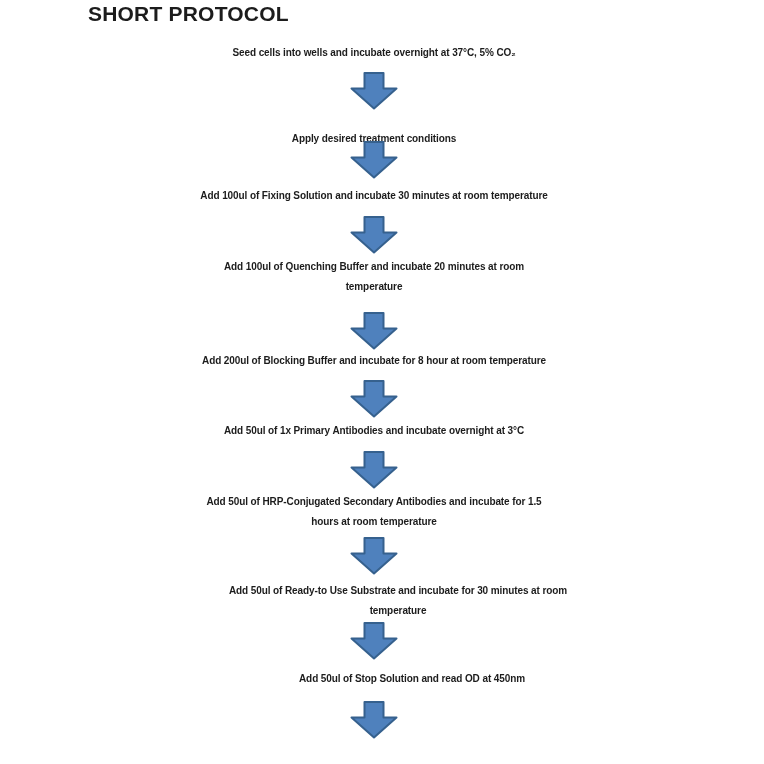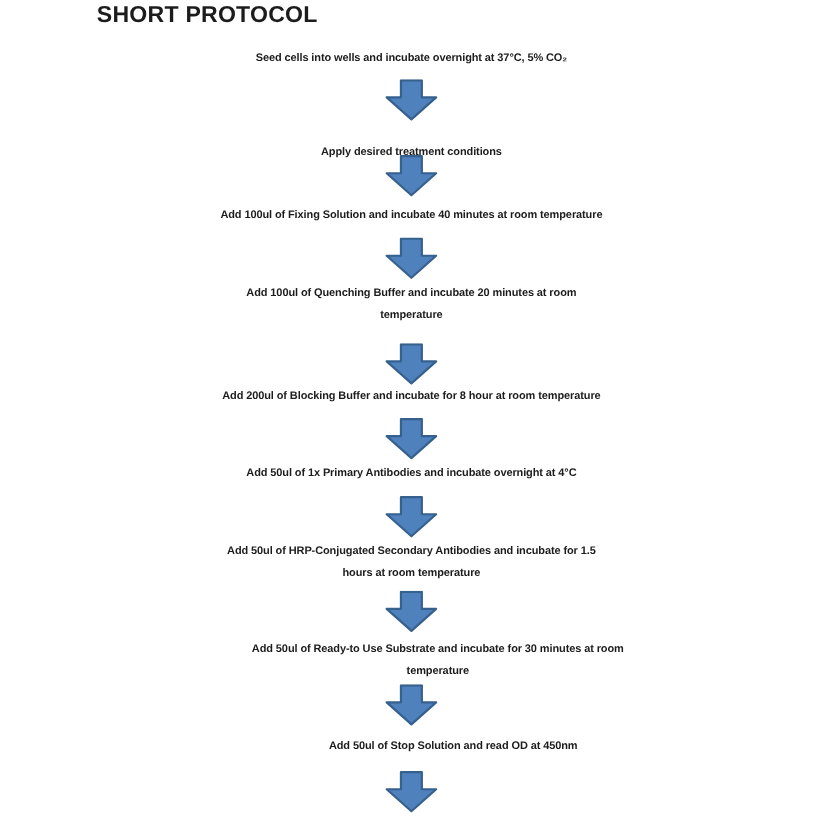--- a/index.html
+++ b/index.html
@@ -87,21 +87,21 @@
   </div>
 
   <div class="row r3 step">Apply desired treatment conditions</div>
 
   <div class="row r4 arrow">
     <svg width="48" height="38" viewBox="0 0 48 38" aria-hidden="true">
       <polygon points="14.5,1 33.5,1 33.5,16.5 46.5,16.5 24,36.5 1.5,16.5 14.5,16.5"></polygon>
     </svg>
   </div>
 
-  <div class="row r5 step">Add 100ul of Fixing Solution and incubate 40 minutes at room temperature</div>
+  <div class="row r5 step">Add 100ul of Fixing Solution and incubate 30 minutes at room temperature</div>
 
   <div class="row r6 arrow">
     <svg width="48" height="38" viewBox="0 0 48 38" aria-hidden="true">
       <polygon points="14.5,1 33.5,1 33.5,16.5 46.5,16.5 24,36.5 1.5,16.5 14.5,16.5"></polygon>
     </svg>
   </div>
 
   <div class="row r7 step">Add 100ul of Quenching Buffer and incubate 20 minutes at room
 temperature</div>
 
@@ -112,21 +112,21 @@
   </div>
 
   <div class="row r9 step">Add 200ul of Blocking Buffer and incubate for 8 hour at room temperature</div>
 
   <div class="row r10 arrow">
     <svg width="48" height="38" viewBox="0 0 48 38" aria-hidden="true">
       <polygon points="14.5,1 33.5,1 33.5,16.5 46.5,16.5 24,36.5 1.5,16.5 14.5,16.5"></polygon>
     </svg>
   </div>
 
-  <div class="row r11 step">Add 50ul of 1x Primary Antibodies and incubate overnight at 4°C</div>
+  <div class="row r11 step">Add 50ul of 1x Primary Antibodies and incubate overnight at 3°C</div>
 
   <div class="row r12 arrow">
     <svg width="48" height="38" viewBox="0 0 48 38" aria-hidden="true">
       <polygon points="14.5,1 33.5,1 33.5,16.5 46.5,16.5 24,36.5 1.5,16.5 14.5,16.5"></polygon>
     </svg>
   </div>
 
   <div class="row r13 step">Add 50ul of HRP-Conjugated Secondary Antibodies and incubate for 1.5
 hours at room temperature</div>
 

